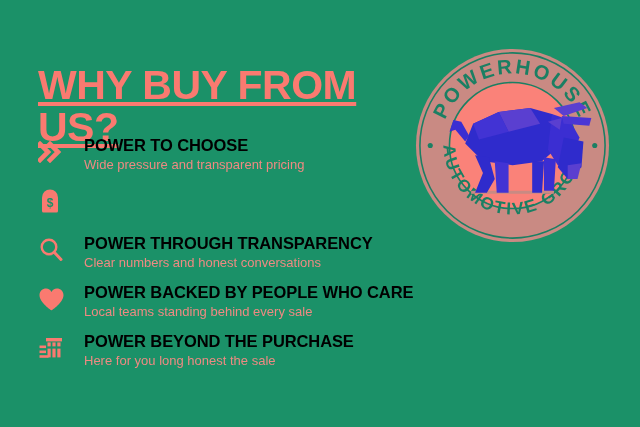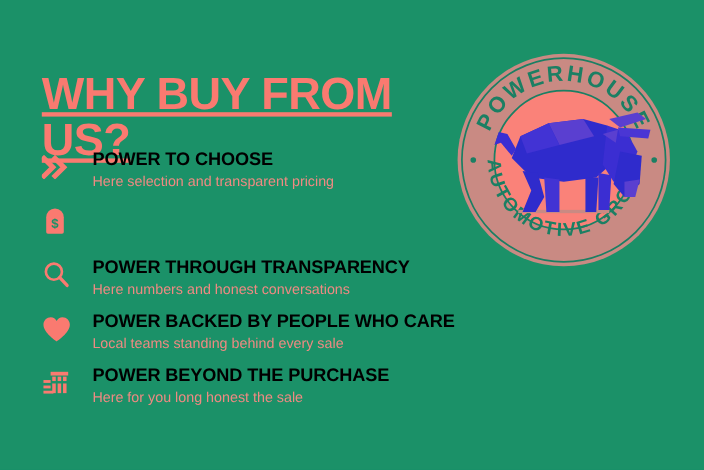--- a/index.html
+++ b/index.html
@@ -109,21 +109,21 @@
 
     <div class="benefit">
       <div class="benefit-icon">
         <svg width="28" height="22" viewBox="0 0 28 22" aria-hidden="true">
           <path d="M2 3 L10 11 L2 19" fill="none" stroke="#fa7a70" stroke-width="4.6" stroke-linecap="square" stroke-linejoin="miter"></path>
           <path d="M12 3 L20 11 L12 19" fill="none" stroke="#fa7a70" stroke-width="4.6" stroke-linecap="square" stroke-linejoin="miter"></path>
         </svg>
       </div>
       <div class="benefit-text">
         <div class="benefit-title">POWER TO CHOOSE</div>
-        <div class="benefit-sub">Here selection and transparent pricing</div>
+        <div class="benefit-sub">Wide pressure and transparent pricing</div>
       </div>
     </div>
 
     <div class="benefit">
       <div class="benefit-icon">
         <svg width="24" height="26" viewBox="0 0 24 26" aria-hidden="true">
           <path d="M4 9.5 A8 8 0 0 1 20 9.5 L20 23 A1.6 1.6 0 0 1 18.4 24.6 L5.6 24.6 A1.6 1.6 0 0 1 4 23 Z" fill="#fa7a70"></path>
           <text x="12" y="19" font-family="'Liberation Sans', sans-serif" font-size="12" font-weight="bold" fill="#1b9168" text-anchor="middle">$</text>
         </svg>
       </div>
@@ -131,21 +131,21 @@
 
     <div class="benefit">
       <div class="benefit-icon">
         <svg width="26" height="26" viewBox="0 0 26 26" aria-hidden="true">
           <circle cx="11" cy="10" r="7.3" fill="none" stroke="#fa7a70" stroke-width="2.4"></circle>
           <line x1="16.2" y1="15.2" x2="23" y2="22.5" stroke="#fa7a70" stroke-width="3" stroke-linecap="round"></line>
         </svg>
       </div>
       <div class="benefit-text">
         <div class="benefit-title">POWER THROUGH TRANSPARENCY</div>
-        <div class="benefit-sub">Here numbers and honest conversations</div>
+        <div class="benefit-sub">Clear numbers and honest conversations</div>
       </div>
     </div>
 
     <div class="benefit">
       <div class="benefit-icon">
         <svg width="27" height="25" viewBox="0 0 27 25" aria-hidden="true">
           <path d="M13.5 23.5 C13.5 23.5 1.5 15.6 1.5 8.3 C1.5 4.2 4.6 1.5 8.1 1.5 C10.6 1.5 12.5 2.9 13.5 4.9 C14.5 2.9 16.4 1.5 18.9 1.5 C22.4 1.5 25.5 4.2 25.5 8.3 C25.5 15.6 13.5 23.5 13.5 23.5 Z" fill="#fa7a70"></path>
         </svg>
       </div>
       <div class="benefit-text">

